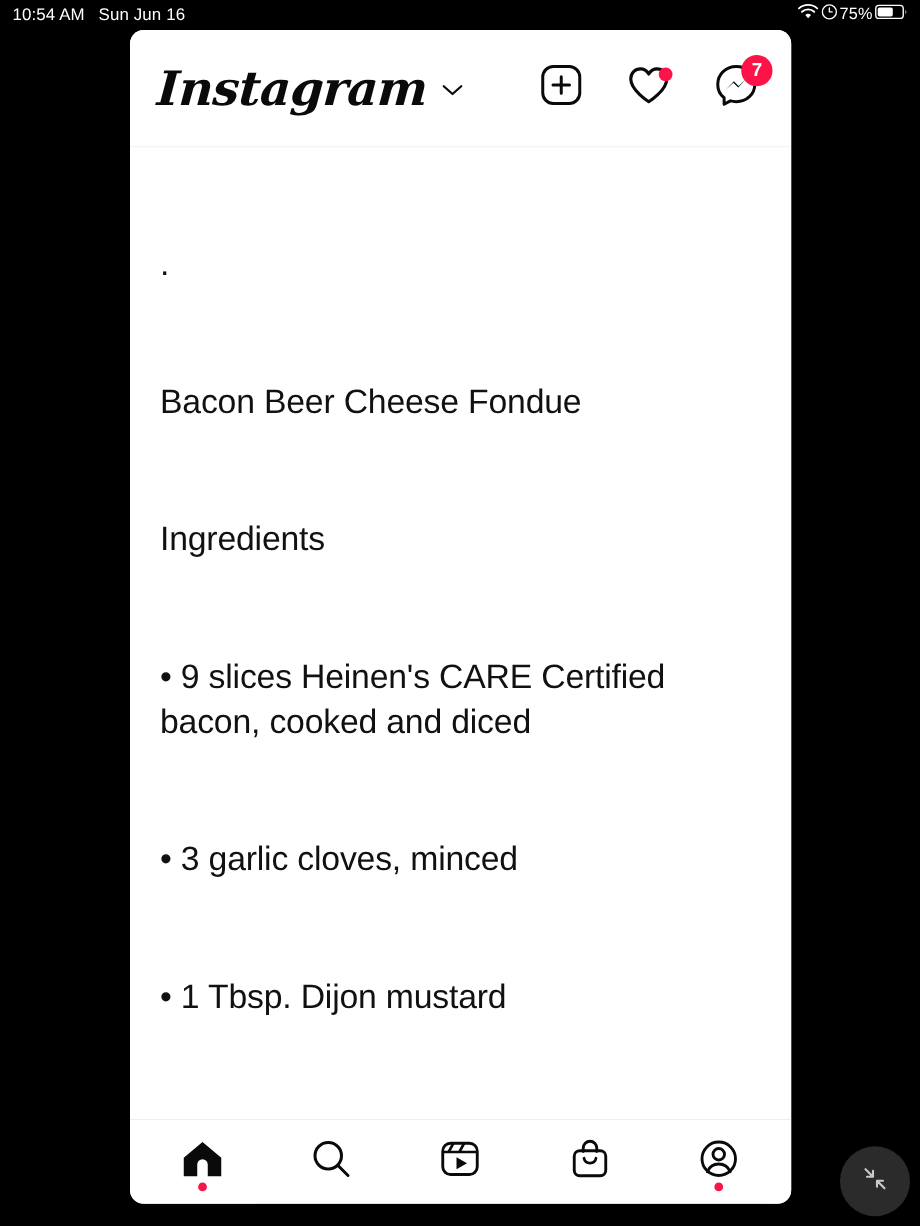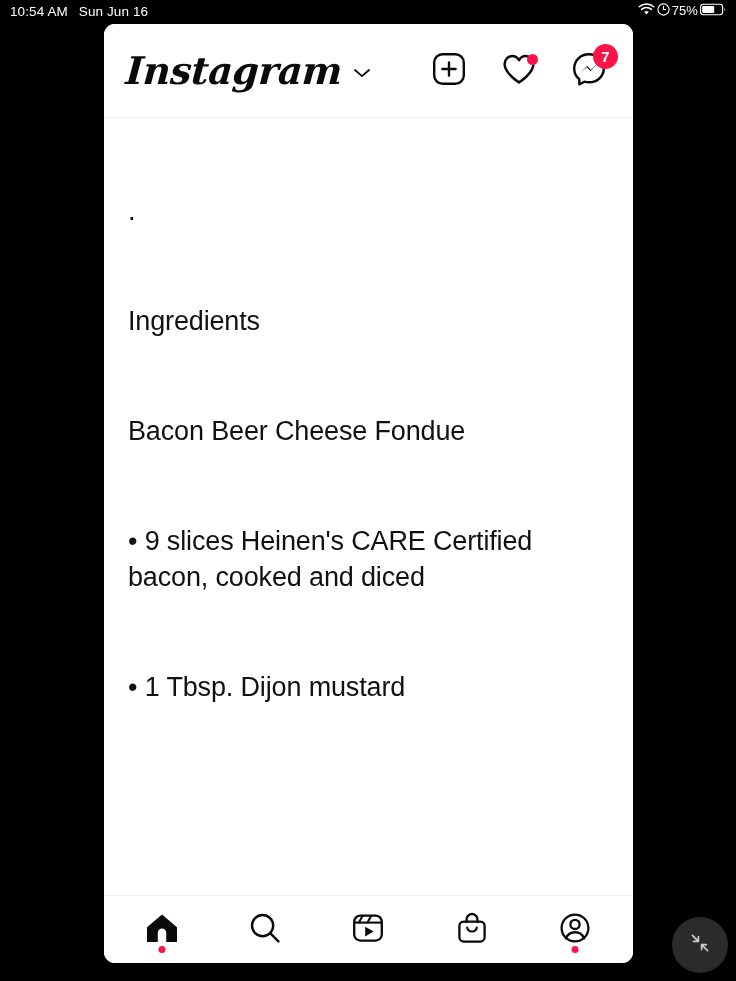--- a/index.html
+++ b/index.html
@@ -261,23 +261,24 @@
         </span>
         <span class="count-badge">7</span>
       </div>
 
     </div>
   </div>
 
   <div class="content">
     <div class="caption">
       <span class="caption-line">.</span>
+      <span class="caption-line">Bacon Beer Cheese Fondue</span>
       <span class="caption-line">Ingredients</span>
-      <span class="caption-line">Bacon Beer Cheese Fondue</span>
       <span class="caption-line">• 9 slices Heinen's CARE Certified bacon, cooked and diced</span>
+      <span class="caption-line">• 3 garlic cloves, minced</span>
       <span class="caption-line">• 1 Tbsp. Dijon mustard</span>
       
       
       
       
       
       
       
       
       

